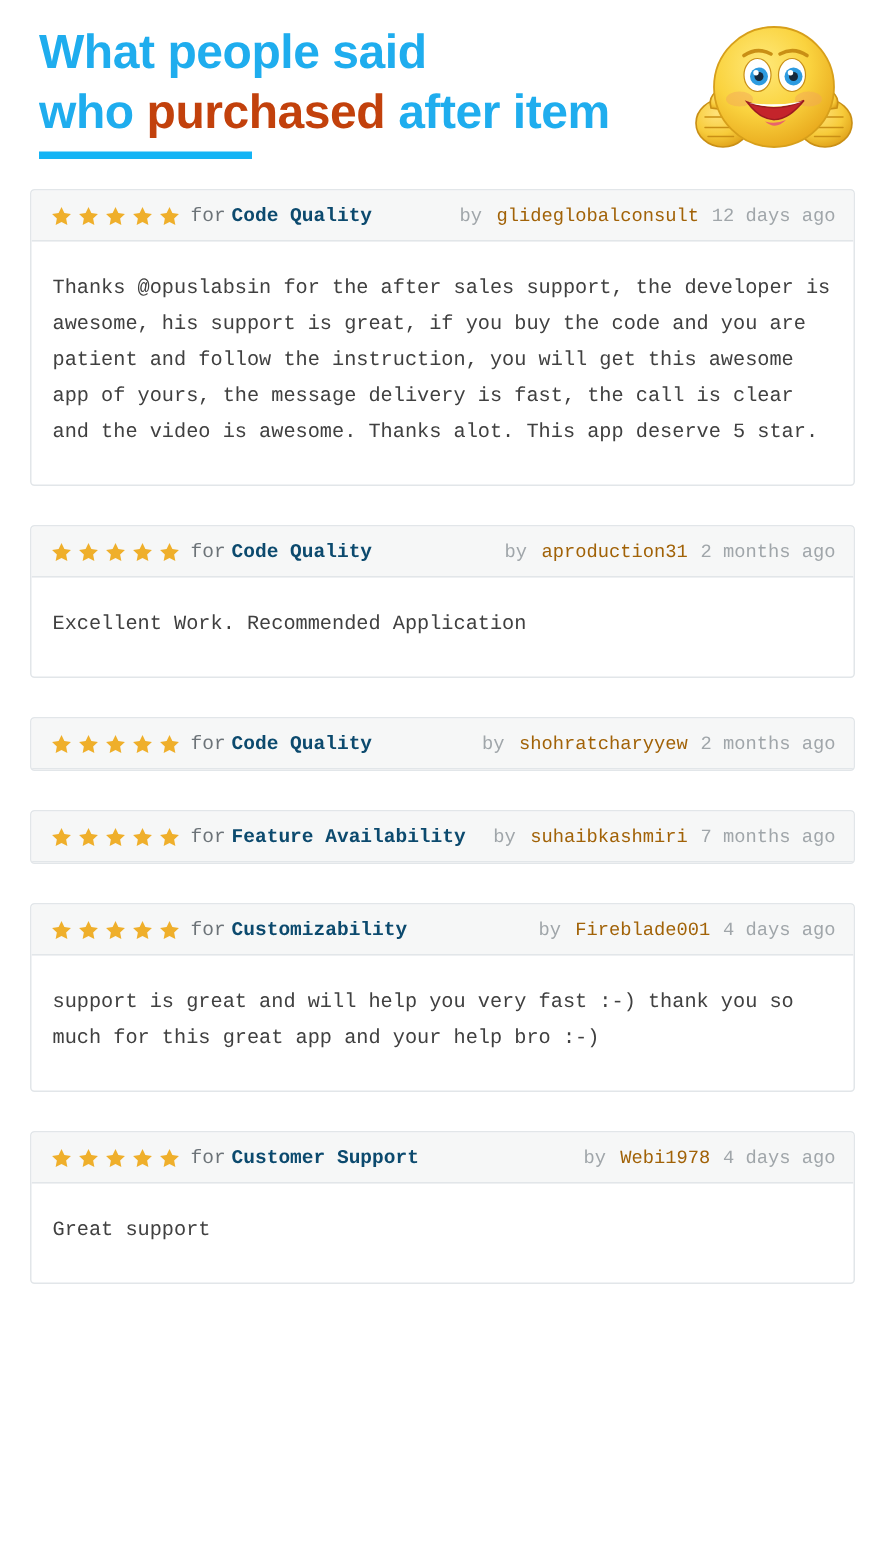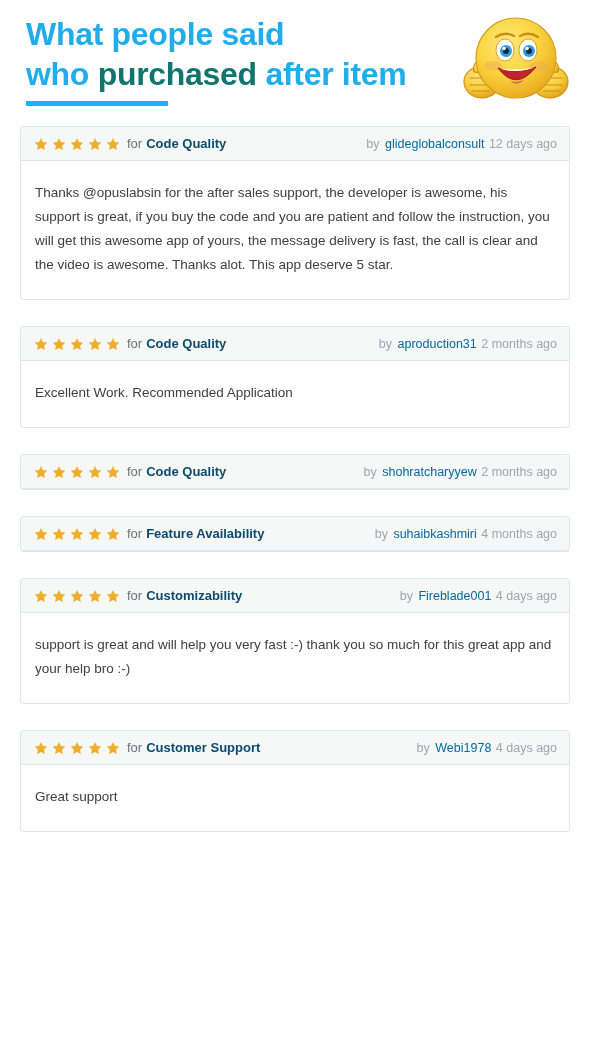--- a/index.html
+++ b/index.html
@@ -25,41 +25,42 @@
   .heading {
     margin: 0;
     font-size: 32px;
     line-height: 40px;
     font-weight: bold;
     letter-spacing: -0.3px;
     color: #1FADEE;
     max-width: 430px;
   }
   .heading .hl {
-    color: #0f766e;
+    color: #c2410c;
   }
   .heading-rule {
     position: absolute;
     left: 26px;
     top: 101px;
     width: 142px;
     height: 5px;
     background: #14B4F5;
   }
   .mascot {
     position: absolute;
     right: 18px;
     top: 10px;
     width: 112px;
     height: 106px;
   }
 
   
   .reviews {
     padding: 0 20px;
+    font-family: Liberation Mono, monospace;
   }
   .review-card {
     border: 1px solid #E2E6E9;
     border-radius: 3px;
     background: #ffffff;
     margin-bottom: 26px;
     overflow: hidden;
   }
   .review-head {
     background: #F6F7F7;
@@ -97,21 +98,21 @@
     font-weight: bold;
     color: #0c4a6e;
   }
   .head-right {
     font-size: 12.5px;
     color: #A0A6AA;
     white-space: nowrap;
   }
   .by-label { color: #A0A6AA; }
   .author {
-    color: #0369a1;
+    color: #a16207;
     margin: 0 1px 0 2px;
   }
   .ago { color: #A0A6AA; }
 
   .review-body {
     padding: 20px 14px 22px 14px;
     font-size: 13.5px;
     line-height: 24px;
     color: #404040;
   }
@@ -298,21 +299,21 @@
           <svg class="star" viewBox="0 0 24 24">
               <polygon fill="#EFAF2B" points="12,1.6 15.3,8.6 22.8,9.6 17.3,14.9 18.7,22.4 12,18.8 5.3,22.4 6.7,14.9 1.2,9.6 8.7,8.6"></polygon>
             </svg>
         </span>
         <span class="for-label">for</span>
         <span class="criteria">Feature Availability</span>
       </div>
       <div class="head-right">
         <span class="by-label">by</span>
         <span class="author">suhaibkashmiri</span>
-        <span class="ago">4 months ago</span>
+        <span class="ago">7 months ago</span>
       </div>
     </div>
   </div>
 
   <div class="review-card">
     <div class="review-head">
       <div class="head-left">
         <span class="stars">
           <svg class="star" viewBox="0 0 24 24">
               <polygon fill="#EFAF2B" points="12,1.6 15.3,8.6 22.8,9.6 17.3,14.9 18.7,22.4 12,18.8 5.3,22.4 6.7,14.9 1.2,9.6 8.7,8.6"></polygon>

